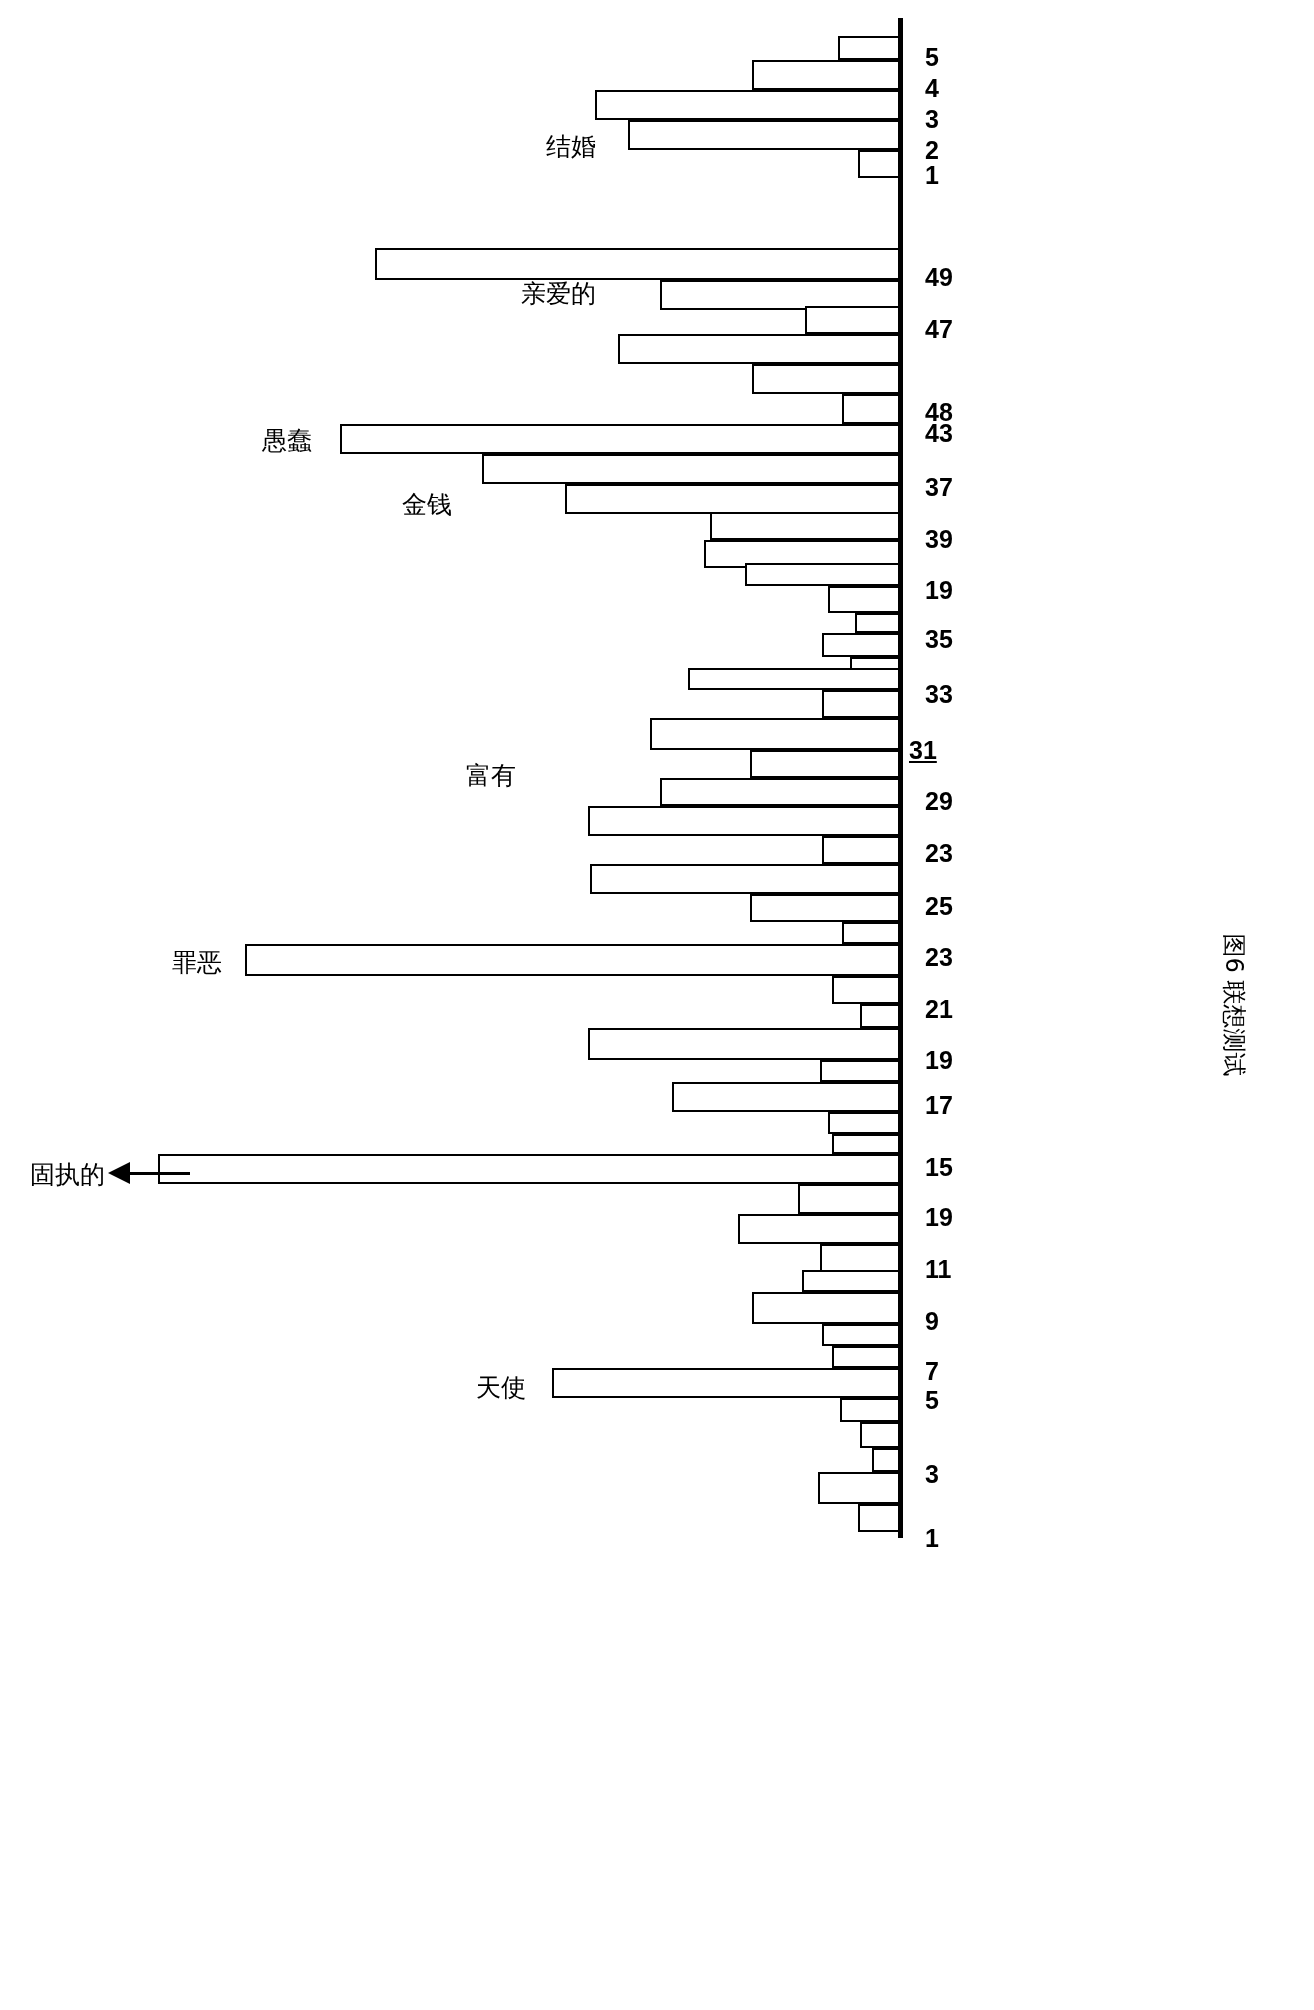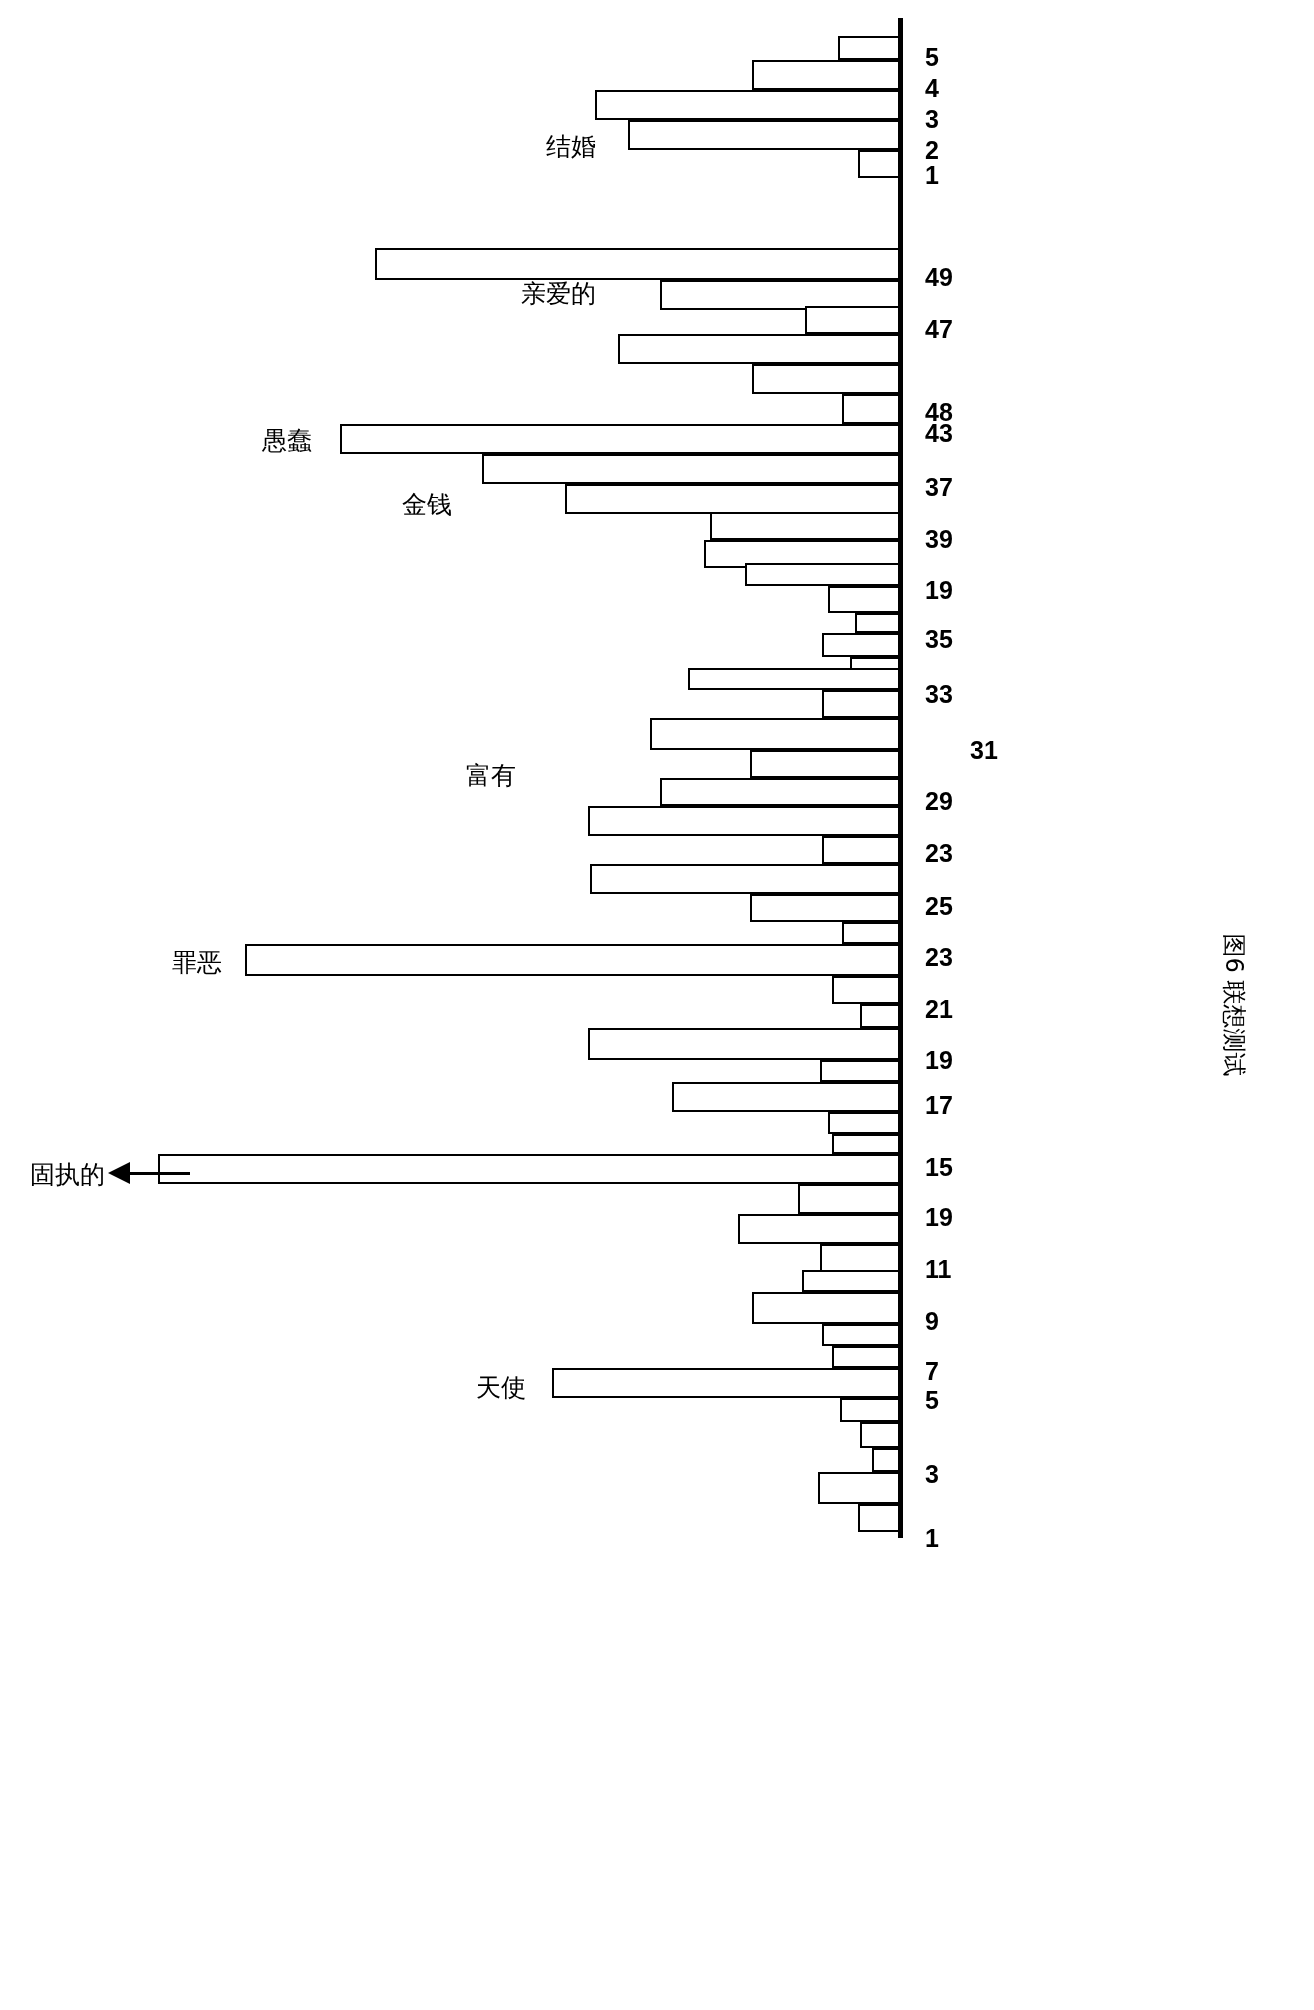--- a/index.html
+++ b/index.html
@@ -150,21 +150,21 @@
         <div class="tick-label" style="left: 925px; top: 163px;">1</div>
         <div class="tick-label" style="left: 925px; top: 265px;">49</div>
         <div class="tick-label" style="left: 925px; top: 317px;">47</div>
         <div class="tick-label" style="left: 925px; top: 369px; margin-top: 31px;">48</div>
         <div class="tick-label" style="left: 925px; top: 421px;">43</div>
         <div class="tick-label" style="left: 925px; top: 475px;">37</div>
         <div class="tick-label" style="left: 925px; top: 527px;">39</div>
         <div class="tick-label" style="left: 925px; top: 578px;">19</div>
         <div class="tick-label" style="left: 925px; top: 627px;">35</div>
         <div class="tick-label" style="left: 925px; top: 682px;">33</div>
-        <div class="tick-label" style="left: 970px; top: 738px;">31</div>
+        <div class="tick-label" style="left: 909px; top: 738px; text-decoration: underline;">31</div>
         <div class="tick-label" style="left: 925px; top: 789px;">29</div>
         <div class="tick-label" style="left: 925px; top: 841px;">23</div>
         <div class="tick-label" style="left: 925px; top: 894px;">25</div>
         <div class="tick-label" style="left: 925px; top: 945px;">23</div>
         <div class="tick-label" style="left: 925px; top: 997px;">21</div>
         <div class="tick-label" style="left: 925px; top: 1048px;">19</div>
         <div class="tick-label" style="left: 925px; top: 1093px;">17</div>
         <div class="tick-label" style="left: 925px; top: 1155px;">15</div>
         <div class="tick-label" style="left: 925px; top: 1205px;">19</div>
         <div class="tick-label" style="left: 925px; top: 1257px;">11</div>

